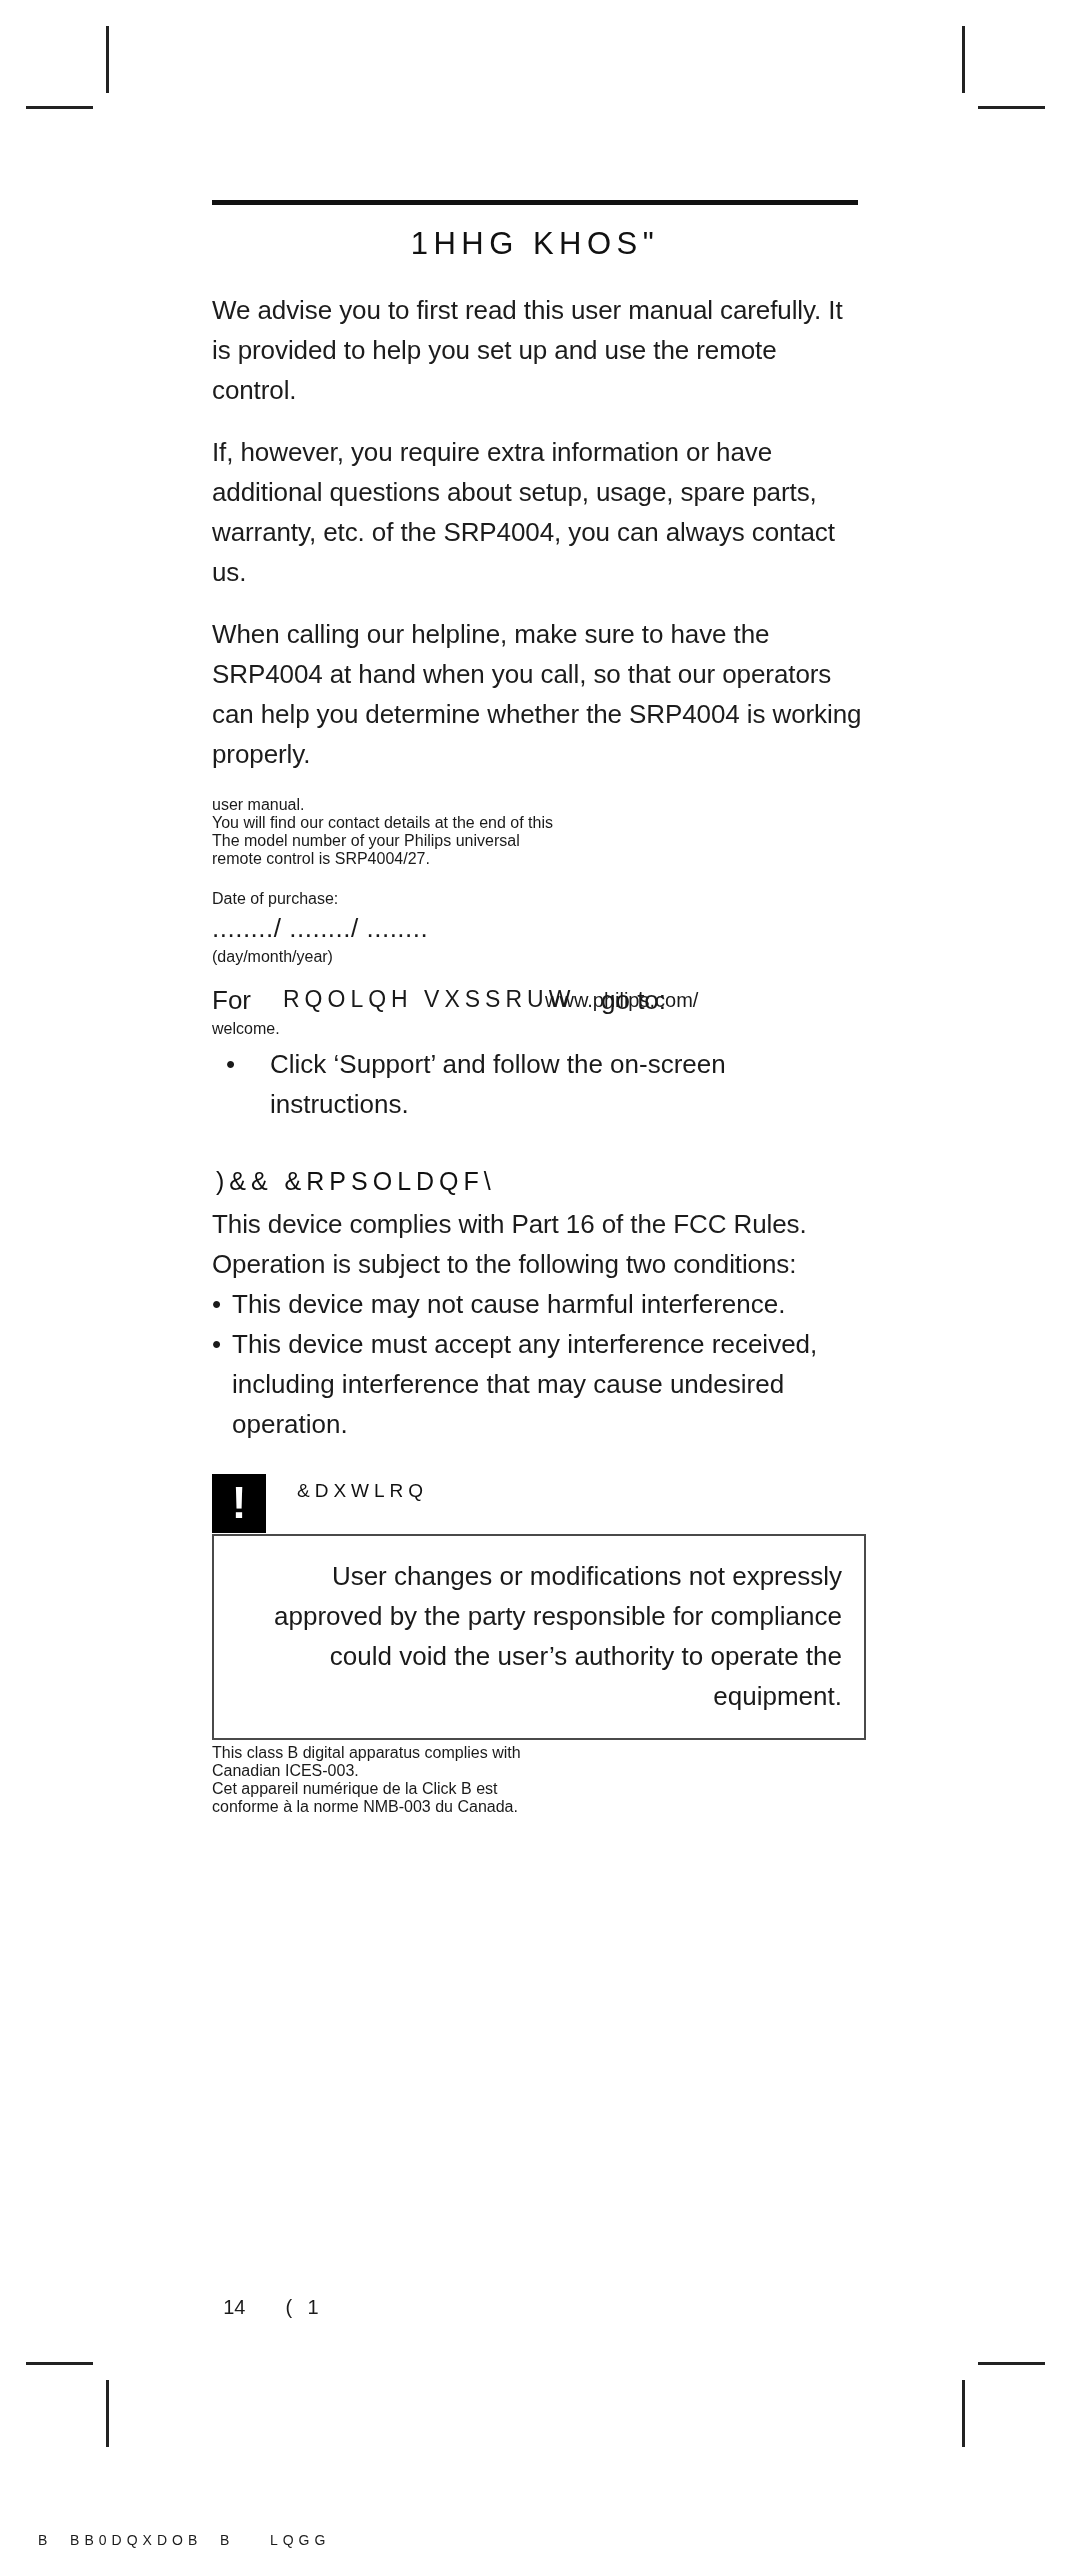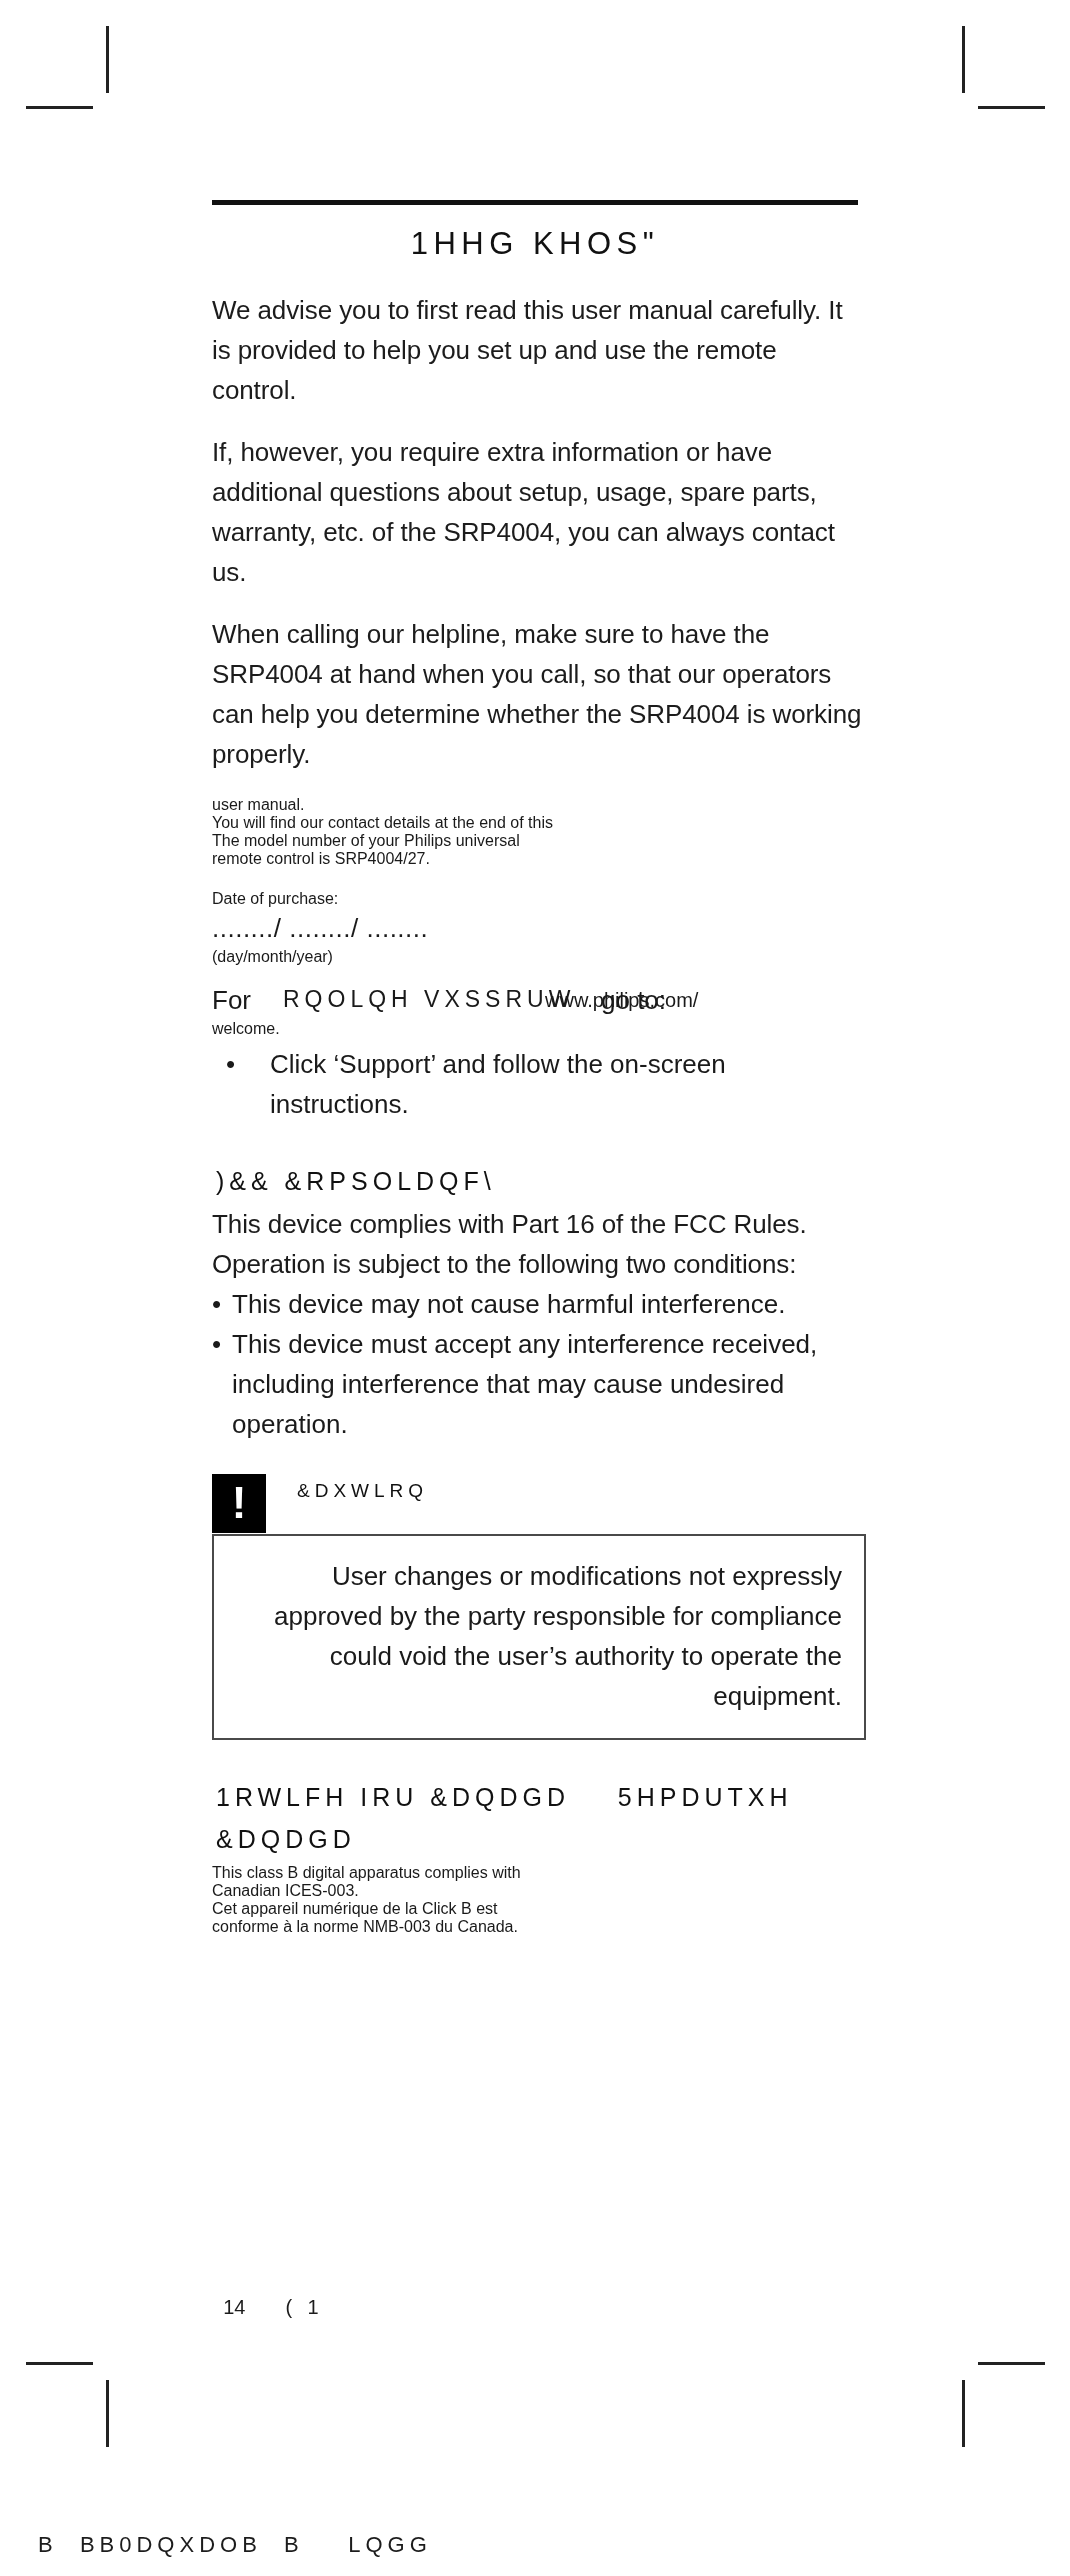--- a/index.html
+++ b/index.html
@@ -230,21 +230,21 @@
     white-space: pre;
     font-weight: 300;
   }
   .footer .pg { letter-spacing: 0px; }
   .footer .enc { letter-spacing: 5px; margin-left: 40px; }
 
   .filestamp {
     position: absolute;
     left: 38px;
     top: 2532px;
-    font-size: 22px;
+    font-size: 14px;
     letter-spacing: 5px;
     color: #1c1c1c;
     white-space: pre;
     font-family: "Liberation Sans", sans-serif;
   }
 </style>
 </head>
 <body>
 
 <div class="crop h crop-tl-h"></div>
@@ -302,22 +302,20 @@
 
   <div class="caution-head">
     <div class="caution-icon">!</div>
     <div class="caution-title">&amp;DXWLRQ</div>
   </div>
 
   <div class="caution-box">
     <p>User changes or modifications not expressly approved by the party responsible for compliance could void the user’s authority to operate the equipment.</p>
   </div>
 
-  <h2 class="canada-head">1RWLFH IRU &amp;DQDGD    5HPDUTXH
-&amp;DQDGD</h2>
 
   <div style="margin-top:4px;">
     <div class="para tight">This class B digital apparatus complies with</div>
     <div class="para tight">Canadian ICES-003.</div>
     <div class="para tight">Cet appareil numérique de la Click B est</div>
     <div class="para tight">conforme à la norme NMB-003 du Canada.</div>
   </div>
 
 </div>
 

